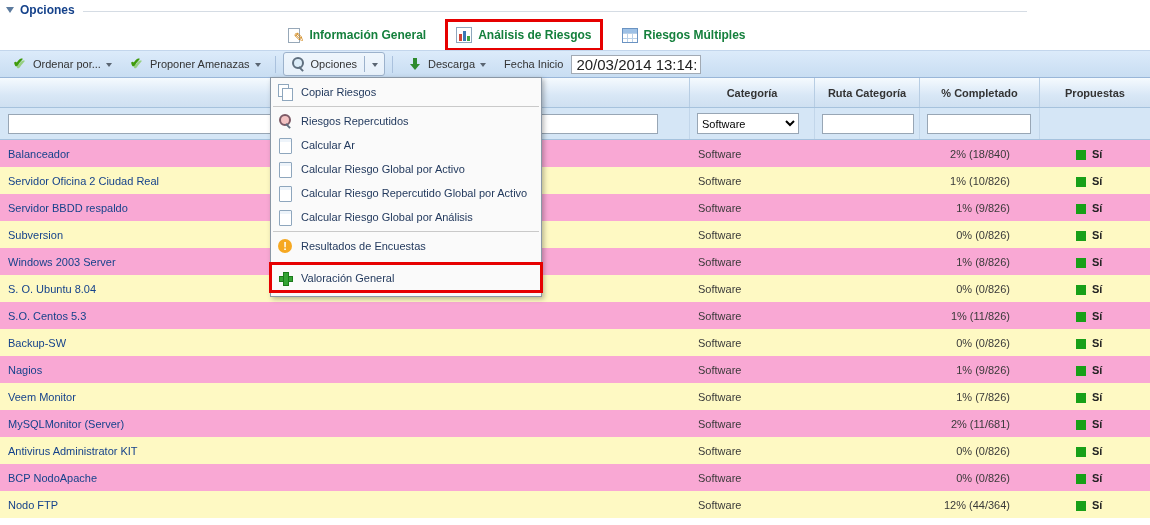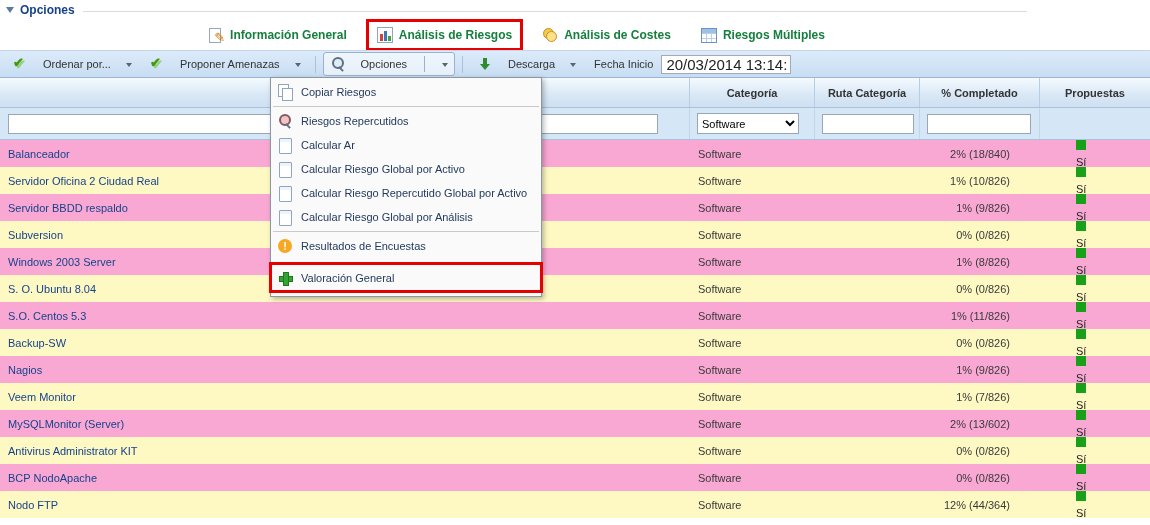--- a/index.html
+++ b/index.html
@@ -13,21 +13,21 @@
   .fs-line { flex:1; height:1px; background:#d5dce4; margin:3px 6px 0 0; }
 
   
   .tabs-row { position:absolute; top:20px; left:0; right:0; height:30px; display:flex; justify-content:center; align-items:center; gap:14px; }
   .tab { display:flex; align-items:center; gap:6px; padding:5px 8px; cursor:pointer; }
   .tab-label { color:#15803d; font-weight:bold; font-size:12px; white-space:nowrap; }
   .red-annotated { outline:3px solid #e60000; }
 
   
   .toolbar { position:absolute; top:50px; left:0; width:1150px; height:28px; background:linear-gradient(#dcebfa,#c8ddf2); border-top:1px solid #c3d6ec; border-bottom:1px solid #99b6d8; display:flex; align-items:center; padding:0 5px; font-size:11px; color:#333; gap:3px; }
-  .tb-btn { display:flex; align-items:center; gap:15px; padding:3px 6px; border:1px solid transparent; border-radius:3px; white-space:nowrap; cursor:pointer; }
+  .tb-btn { display:flex; align-items:center; gap:5px; padding:3px 6px; border:1px solid transparent; border-radius:3px; white-space:nowrap; cursor:pointer; }
   .tb-btn.pressed { background:rgba(255,255,255,.55); border-color:#9cb2cc; }
   .split-div { width:1px; height:16px; background:#9cb2cc; margin:0 2px; }
   .tb-sep { width:1px; height:17px; background:#aac1dd; margin:0 4px; }
   .arr { width:0; height:0; border-left:3px solid transparent; border-right:3px solid transparent; border-top:4px solid #5a6572; display:inline-block; margin-top:2px; }
   .date-label { margin:0 5px 0 8px; white-space:nowrap; }
   .date-input { width:130px; height:19px; border:1px solid #a2aab4; font-size:15px; padding:1px 4px; font-family:"Liberation Sans",sans-serif; color:#222; background:#fff; }
 
   
   .grid-header { position:absolute; top:78px; left:0; width:1150px; height:30px; display:flex; background:linear-gradient(#f5fafe, #d8e7f6 60%, #cfe0f1); border-bottom:1px solid #a6c2dd; }
   .gh-cell { display:flex; align-items:center; justify-content:center; font-weight:bold; font-size:11px; color:#333; border-right:1px solid #b7cde3; height:100%; }
@@ -40,21 +40,21 @@
   .ruta-filter { width:92px; margin-left:7px; }
   .comp-filter { width:104px; margin-left:7px; }
 
   .grid-body { position:absolute; top:140px; left:0; width:1150px; }
   .grid-row { display:flex; height:27px; align-items:center; font-size:11px; background:#f9a8d4; cursor:pointer; }
   .grid-row.alt { background:#fef9c3; }
   .c-name { width:690px; padding-left:8px; color:#15428b; white-space:nowrap; overflow:hidden; }
   .c-cat { width:125px; padding-left:8px; color:#3a3a3a; }
   .c-ruta { width:105px; }
   .c-comp { width:120px; text-align:right; padding-right:30px; color:#3a3a3a; }
-  .c-prop { width:110px; display:flex; align-items:flex-start; gap:6px; padding-left:36px; font-weight:normal; color:#222;flex-direction:column; }
+  .c-prop { width:110px; display:flex; align-items:flex-end; gap:6px; padding-left:36px; font-weight:bold; color:#222; }
   .green-sq { width:10px; height:10px; background:#18a018; display:inline-block; }
 
   
   .menu { position:absolute; top:77px; left:270px; width:272px; background:#fafafa; border:1px solid #8a97a5; box-shadow:2px 2px 5px rgba(0,0,0,.28); padding:2px 0; z-index:10; }
   .menu-item { display:flex; align-items:center; gap:8px; height:24px; padding:0 6px 0 6px; font-size:11px; color:#233a5e; white-space:nowrap; cursor:pointer; }
   .menu-item.red-annotated { outline:3px solid #e60000; outline-offset:-1px; height:27px; margin:6px 0 3px 0; }
   .menu-sep { height:1px; background:#c9c9c9; margin:2px 2px; }
 
   
   .icon { width:16px; height:16px; display:inline-block; position:relative; flex:0 0 16px; }
@@ -91,24 +91,20 @@
   <div class="tabs-row">
     <div class="tab">
       <span class="icon i-edit"></span>
       <span class="tab-label">Información General</span>
     </div>
     <div class="tab red-annotated">
       <span class="icon i-chart"></span>
       <span class="tab-label">Análisis de Riesgos</span>
     </div>
     <div class="tab">
-      <span class="icon i-coins"></span>
-      <span class="tab-label">Análisis de Costes</span>
-    </div>
-    <div class="tab">
       <span class="icon i-grid"></span>
       <span class="tab-label">Riesgos Múltiples</span>
     </div>
   </div>
 
   <div class="toolbar">
     <div class="tb-btn">
       <span class="icon i-check"></span>
       <span>Ordenar por...</span>
       <span class="arr"></span>
@@ -259,21 +255,21 @@
       <div class="c-comp">1% (7/826)</div>
       <div class="c-prop">
         <span class="green-sq"></span>
         <span>Sí</span>
       </div>
     </div>
       <div class="grid-row">
       <div class="c-name">MySQLMonitor (Server)</div>
       <div class="c-cat">Software</div>
       <div class="c-ruta"></div>
-      <div class="c-comp">2% (13/602)</div>
+      <div class="c-comp">2% (11/681)</div>
       <div class="c-prop">
         <span class="green-sq"></span>
         <span>Sí</span>
       </div>
     </div>
       <div class="grid-row alt">
       <div class="c-name">Antivirus Administrator KIT</div>
       <div class="c-cat">Software</div>
       <div class="c-ruta"></div>
       <div class="c-comp">0% (0/826)</div>

